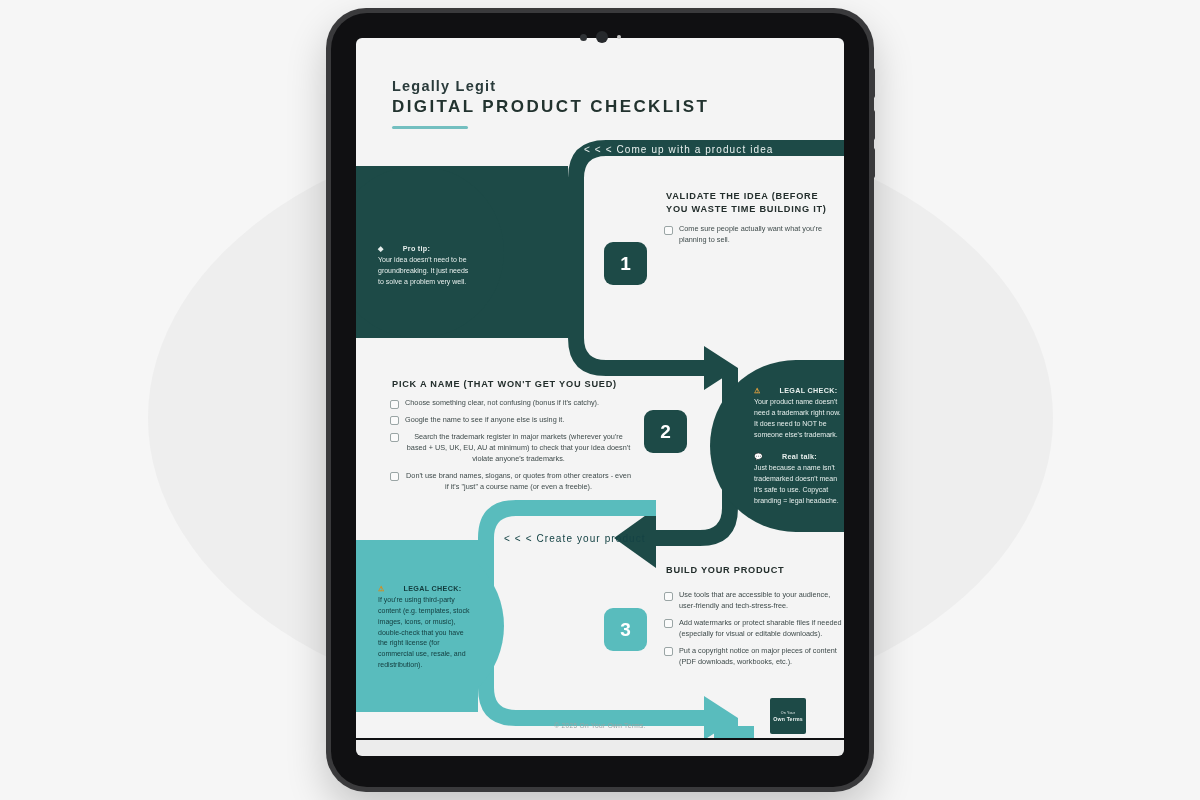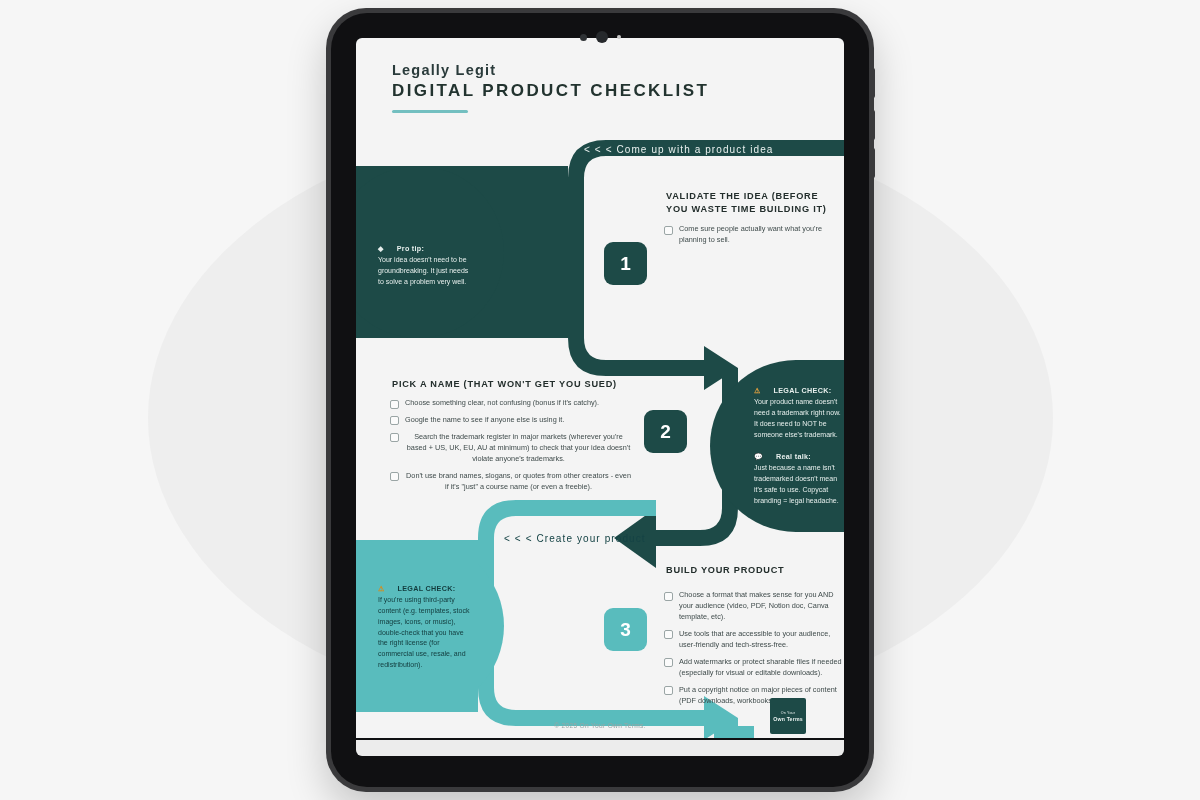--- a/index.html
+++ b/index.html
@@ -75,21 +75,21 @@
     background: #f4f4f4;
     overflow: hidden;
   }
   .paper-next {
     position: absolute;
     left: 0; top: 702px; width: 488px; height: 16px;
     background: #ececec;
   }
 
   
-  .hdr { position: absolute; left: 36px; top: 24px; }
+  .hdr { position: absolute; left: 36px; top: 40px; }
   .hdr-eyebrow {
     font-size: 14.5px; font-weight: 700; letter-spacing: 1.2px;
     color: #2a3b3b;
   }
   .hdr-title {
     font-size: 17px; font-weight: 700; letter-spacing: 2.4px;
     color: #22332f; margin-top: 3px;
   }
   .hdr-rule {
     margin-top: 9px; width: 76px; height: 3px;
@@ -129,21 +129,21 @@
   }
   .check-txt {
     font-size: 7.3px; line-height: 1.5;
     color: #3f4b4b;
   }
 
   
   .note { position: absolute; }
   .note-head {
     font-size: 7.2px; font-weight: 700; letter-spacing: .3px;
-    margin-bottom: 2px; display: flex; align-items: center; gap: 13px;
+    margin-bottom: 2px; display: flex; align-items: center; gap: 19px;
   }
   .note-body { font-size: 7px; line-height: 1.55; }
   .note.on-dark  .note-head,
   .note.on-dark  .note-body { color: #e7efed; }
   .note.on-light .note-head,
   .note.on-light .note-body { color: #123b3d; }
   .note-ico { font-size: 7px; }
 
   
   .ribbon-label {
@@ -280,24 +280,20 @@
           <span>Real talk:</span>
         </div>
         <div class="note-body">Just because a name isn't trademarked doesn't mean it's safe to use. Copycat branding = legal headache.</div>
       </div>
 
       <div class="badge light" style="left:248px; top:570px;">3</div>
       <div class="sec-title" style="position:absolute; left:310px; top:526px; width:175px;">BUILD YOUR PRODUCT</div>
       <div class="checklist" style="left:308px; top:552px; width:178px;">
         <div class="check-row">
           <div class="check-box"></div>
-          <div class="check-txt">Choose a format that makes sense for you AND your audience (video, PDF, Notion doc, Canva template, etc).</div>
-        </div>
-        <div class="check-row">
-          <div class="check-box"></div>
           <div class="check-txt">Use tools that are accessible to your audience, user-friendly and tech-stress-free.</div>
         </div>
         <div class="check-row">
           <div class="check-box"></div>
           <div class="check-txt">Add watermarks or protect sharable files if needed (especially for visual or editable downloads).</div>
         </div>
         <div class="check-row">
           <div class="check-box"></div>
           <div class="check-txt">Put a copyright notice on major pieces of content (PDF downloads, workbooks, etc.).</div>
         </div>

